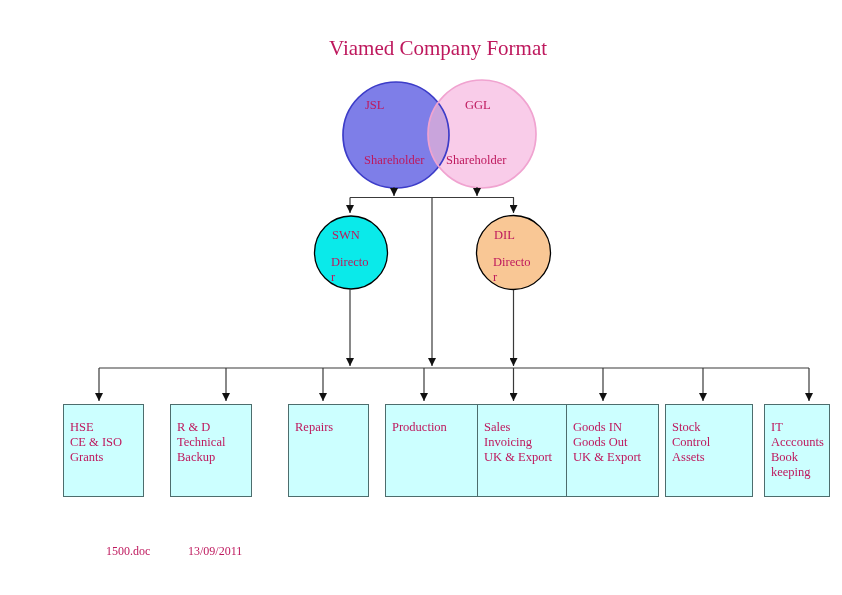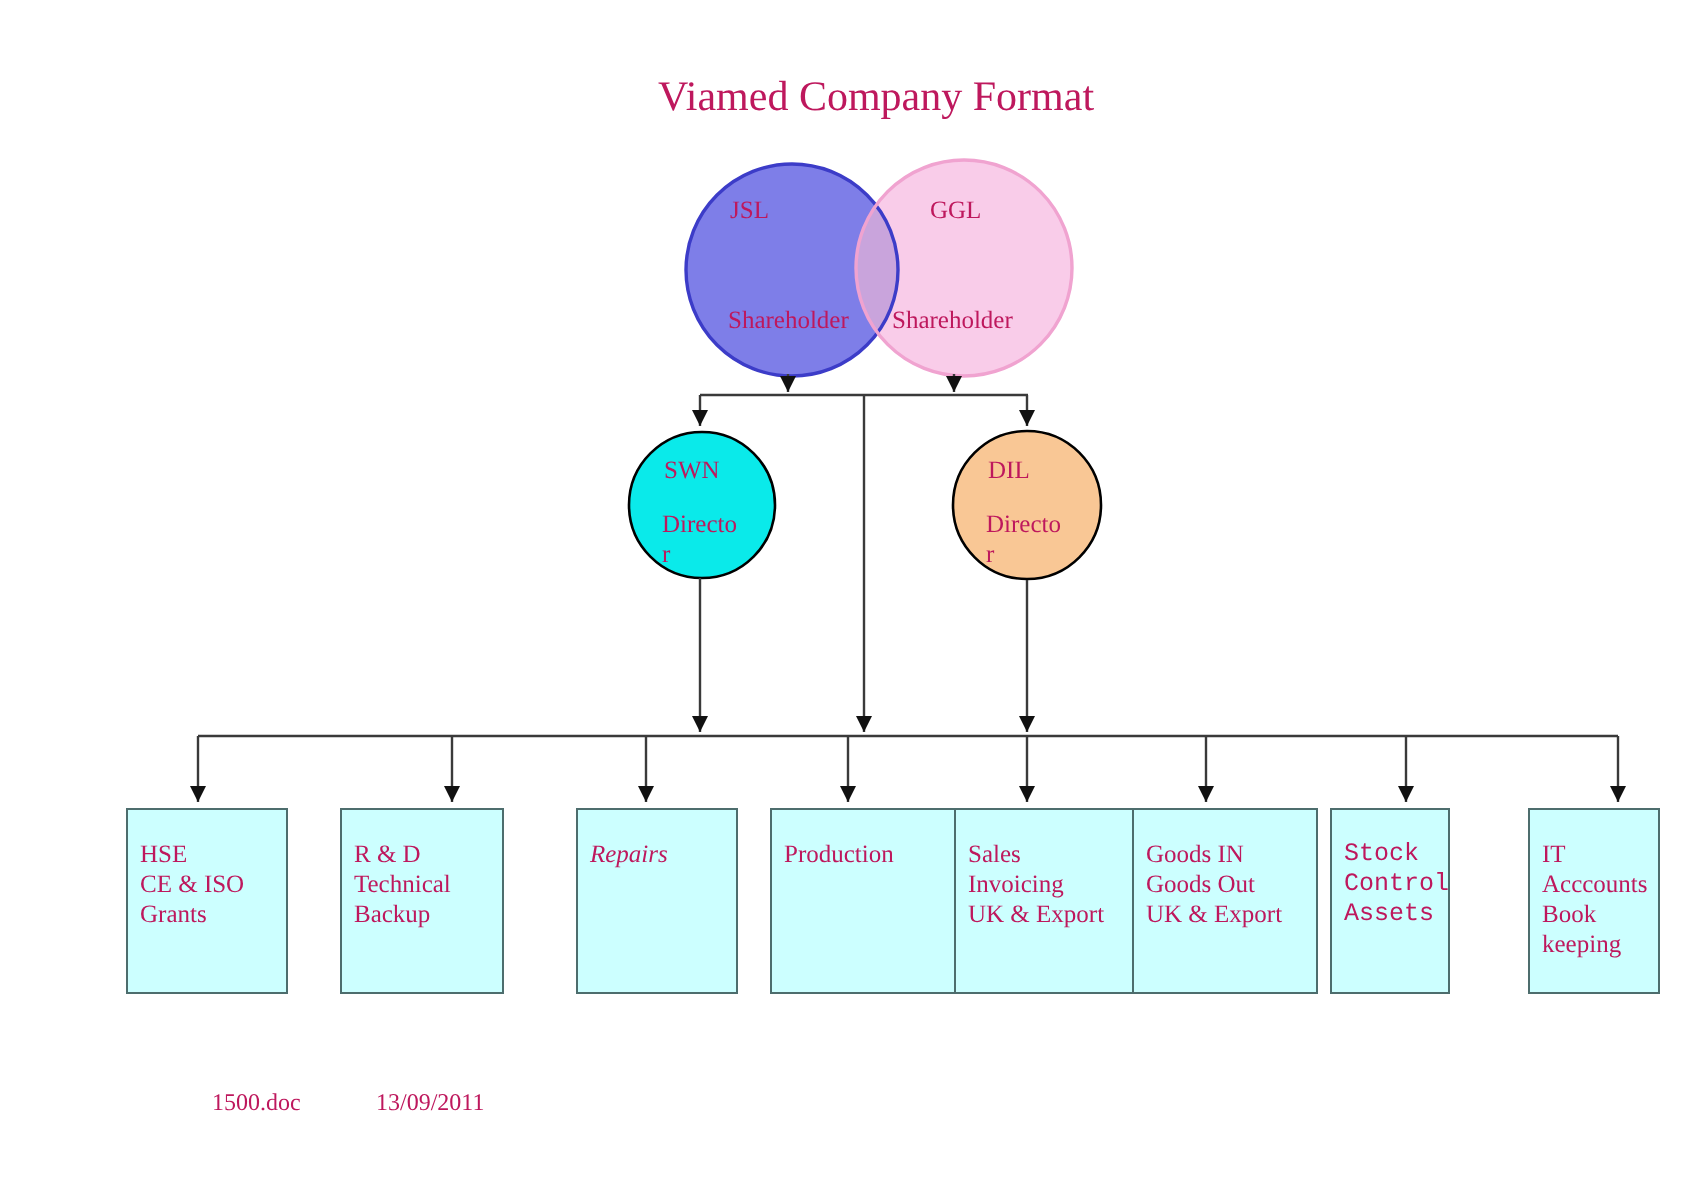--- a/index.html
+++ b/index.html
@@ -95,29 +95,29 @@
   <div class="lbl" style="left:458px; top:228px;">DIL</div>
   <div class="lbl" style="left:457px; top:255px;">Directo
 r</div>
 
   <div class="dept" style="left:27px;  width:81px;">HSE
 CE &amp; ISO
 Grants</div>
   <div class="dept" style="left:134px; width:82px;">R &amp; D
 Technical
 Backup</div>
-  <div class="dept" style="left:252px; width:81px;font-style:italic;">Repairs</div>
+  <div class="dept" style="left:252px; width:81px;">Repairs</div>
   <div class="dept" style="left:349px; width:99px;">Production</div>
   <div class="dept" style="left:441px; width:92px;">Sales
 Invoicing
 UK &amp; Export</div>
   <div class="dept" style="left:530px; width:93px;">Goods IN
 Goods Out
 UK &amp; Export</div>
-  <div class="dept" style="left:629px; width:60px;font-family:Liberation Mono, monospace;">Stock
+  <div class="dept" style="left:629px; width:88px;">Stock
 Control
 Assets</div>
   <div class="dept" style="left:728px; width:66px;">IT
 Acccounts
 Book
 keeping</div>
 
   <div class="footer-text" style="left:70px;">1500.doc</div>
   <div class="footer-text" style="left:152px;">13/09/2011</div>
 

